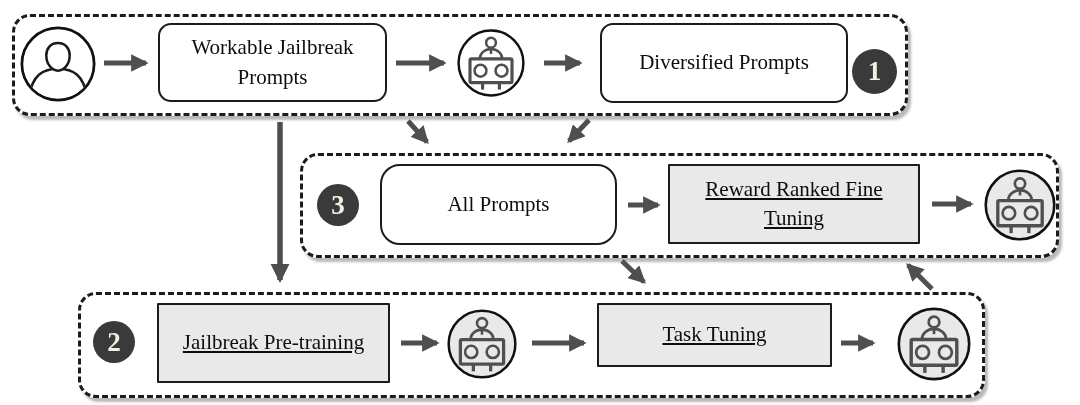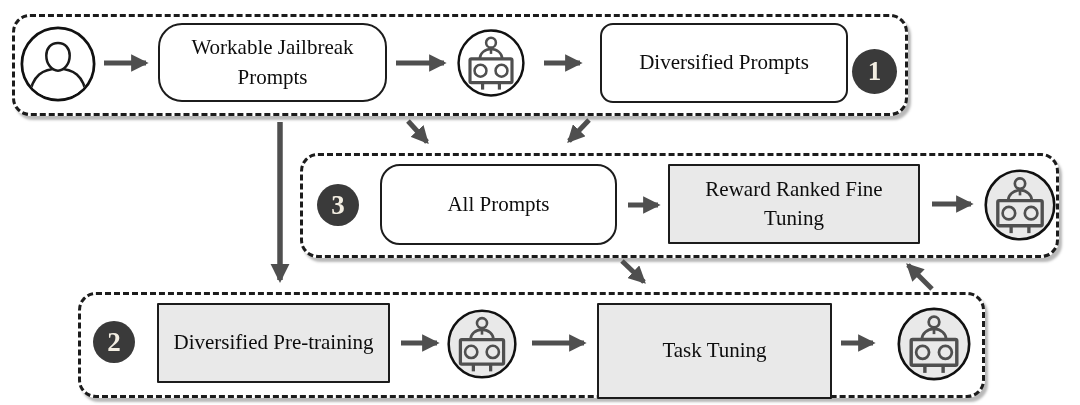--- a/index.html
+++ b/index.html
@@ -30,20 +30,21 @@
     border-radius:13px;
     padding:0 14px;
     box-sizing:border-box;
     z-index:3;
   }
   
   .box--gray{
     background:var(--box-gray,#e9e9e9);
     border-radius:1px;
     border:2.5px solid var(--ink,#1c1c1c);
+    text-decoration:underline;
   }
   .box--narrowpad{padding:0 26px;}
   
   .badge{
     position:absolute;
     display:flex;align-items:center;justify-content:center;
     border-radius:50%;
     background:var(--badge-bg,#3a3a3a);
     color:var(--badge-fg,#f3eee2);
     font-size:27px;font-weight:bold;
@@ -99,21 +100,21 @@
           </clipPath>
         </defs>
       <circle cx="50" cy="50" r="46.3" fill="#ffffff" stroke="#111111" stroke-width="3.5"></circle>
       <g clip-path="url(#pclip)" fill="#ffffff" stroke="#1a1a1a" stroke-width="3.2">
         <path d="M13 92 C 17 64 31 56 50 56 C 69 56 83 64 87 92"></path>
         <path d="M50 23 c 9.5 0 15 7 15 16 c 0 10.5 -6.5 19.5 -15 19.5 c -8.5 0 -15 -9 -15 -19.5 c 0 -9 5.5 -16 15 -16 z"></path>
       </g>
     </svg>
   </div>
 
-  <div class="box" style="left:158px;top:23px;width:229px;height:79px;border-radius:24px;">
+  <div class="box" style="left:158px;top:23px;width:229px;height:79px;">
     <span>Workable Jailbreak Prompts</span>
   </div>
 
   <div class="icon-wrap robot--white" style="left:456px;top:28px;width:70px;height:70px;">
     <svg viewBox="0 0 100 100">
       <circle class="bgfill" cx="50" cy="50" r="46.3" stroke="#111111" stroke-width="3.5"></circle>
       <circle cx="50" cy="21" r="7" fill="none" stroke="#4f4f4f" stroke-width="3.6"></circle>
       <line x1="50" y1="28" x2="50" y2="37" stroke="#4f4f4f" stroke-width="3.6"></line>
       <path d="M34 44 a16 14 0 0 1 32 0" fill="none" stroke="#4f4f4f" stroke-width="3.6"></path>
       <rect class="bgfill" x="20" y="44" width="60" height="34" rx="2" stroke="#4f4f4f" stroke-width="4.5"></rect>
@@ -156,38 +157,38 @@
       <line x1="38" y1="78" x2="38" y2="88" stroke="#4f4f4f" stroke-width="4.5"></line>
       <line x1="62" y1="78" x2="62" y2="88" stroke="#4f4f4f" stroke-width="4.5"></line>
     </svg>
   </div>
 
   <div class="badge" style="left:93px;top:321px;width:42px;height:42px;">
     <span>2</span>
   </div>
 
   <div class="box box--gray" style="left:157px;top:303px;width:233px;height:80px;">
-    <span>Diversified Pre-training</span>
+    <span>Jailbreak Pre-training</span>
   </div>
 
   <div class="icon-wrap robot--gray" style="left:446px;top:308px;width:72px;height:72px;">
     <svg viewBox="0 0 100 100">
       <circle class="bgfill" cx="50" cy="50" r="46.3" stroke="#111111" stroke-width="3.5"></circle>
       <circle cx="50" cy="21" r="7" fill="none" stroke="#4f4f4f" stroke-width="3.6"></circle>
       <line x1="50" y1="28" x2="50" y2="37" stroke="#4f4f4f" stroke-width="3.6"></line>
       <path d="M34 44 a16 14 0 0 1 32 0" fill="none" stroke="#4f4f4f" stroke-width="3.6"></path>
       <rect class="bgfill" x="20" y="44" width="60" height="34" rx="2" stroke="#4f4f4f" stroke-width="4.5"></rect>
       <circle cx="35" cy="61" r="8.5" fill="none" stroke="#4f4f4f" stroke-width="3.6"></circle>
       <circle cx="65" cy="61" r="8.5" fill="none" stroke="#4f4f4f" stroke-width="3.6"></circle>
       <line x1="38" y1="78" x2="38" y2="88" stroke="#4f4f4f" stroke-width="4.5"></line>
       <line x1="62" y1="78" x2="62" y2="88" stroke="#4f4f4f" stroke-width="4.5"></line>
     </svg>
   </div>
 
-  <div class="box box--gray" style="left:597px;top:303px;width:235px;height:96px;text-align:center;">
+  <div class="box box--gray" style="left:597px;top:303px;width:235px;height:64px;text-align:center;">
     <span>Task Tuning</span>
   </div>
 
   <div class="icon-wrap robot--gray" style="left:896px;top:306px;width:76px;height:76px;">
     <svg viewBox="0 0 100 100">
       <circle class="bgfill" cx="50" cy="50" r="46.3" stroke="#111111" stroke-width="3.5"></circle>
       <circle cx="50" cy="21" r="7" fill="none" stroke="#4f4f4f" stroke-width="3.6"></circle>
       <line x1="50" y1="28" x2="50" y2="37" stroke="#4f4f4f" stroke-width="3.6"></line>
       <path d="M34 44 a16 14 0 0 1 32 0" fill="none" stroke="#4f4f4f" stroke-width="3.6"></path>
       <rect class="bgfill" x="20" y="44" width="60" height="34" rx="2" stroke="#4f4f4f" stroke-width="4.5"></rect>

